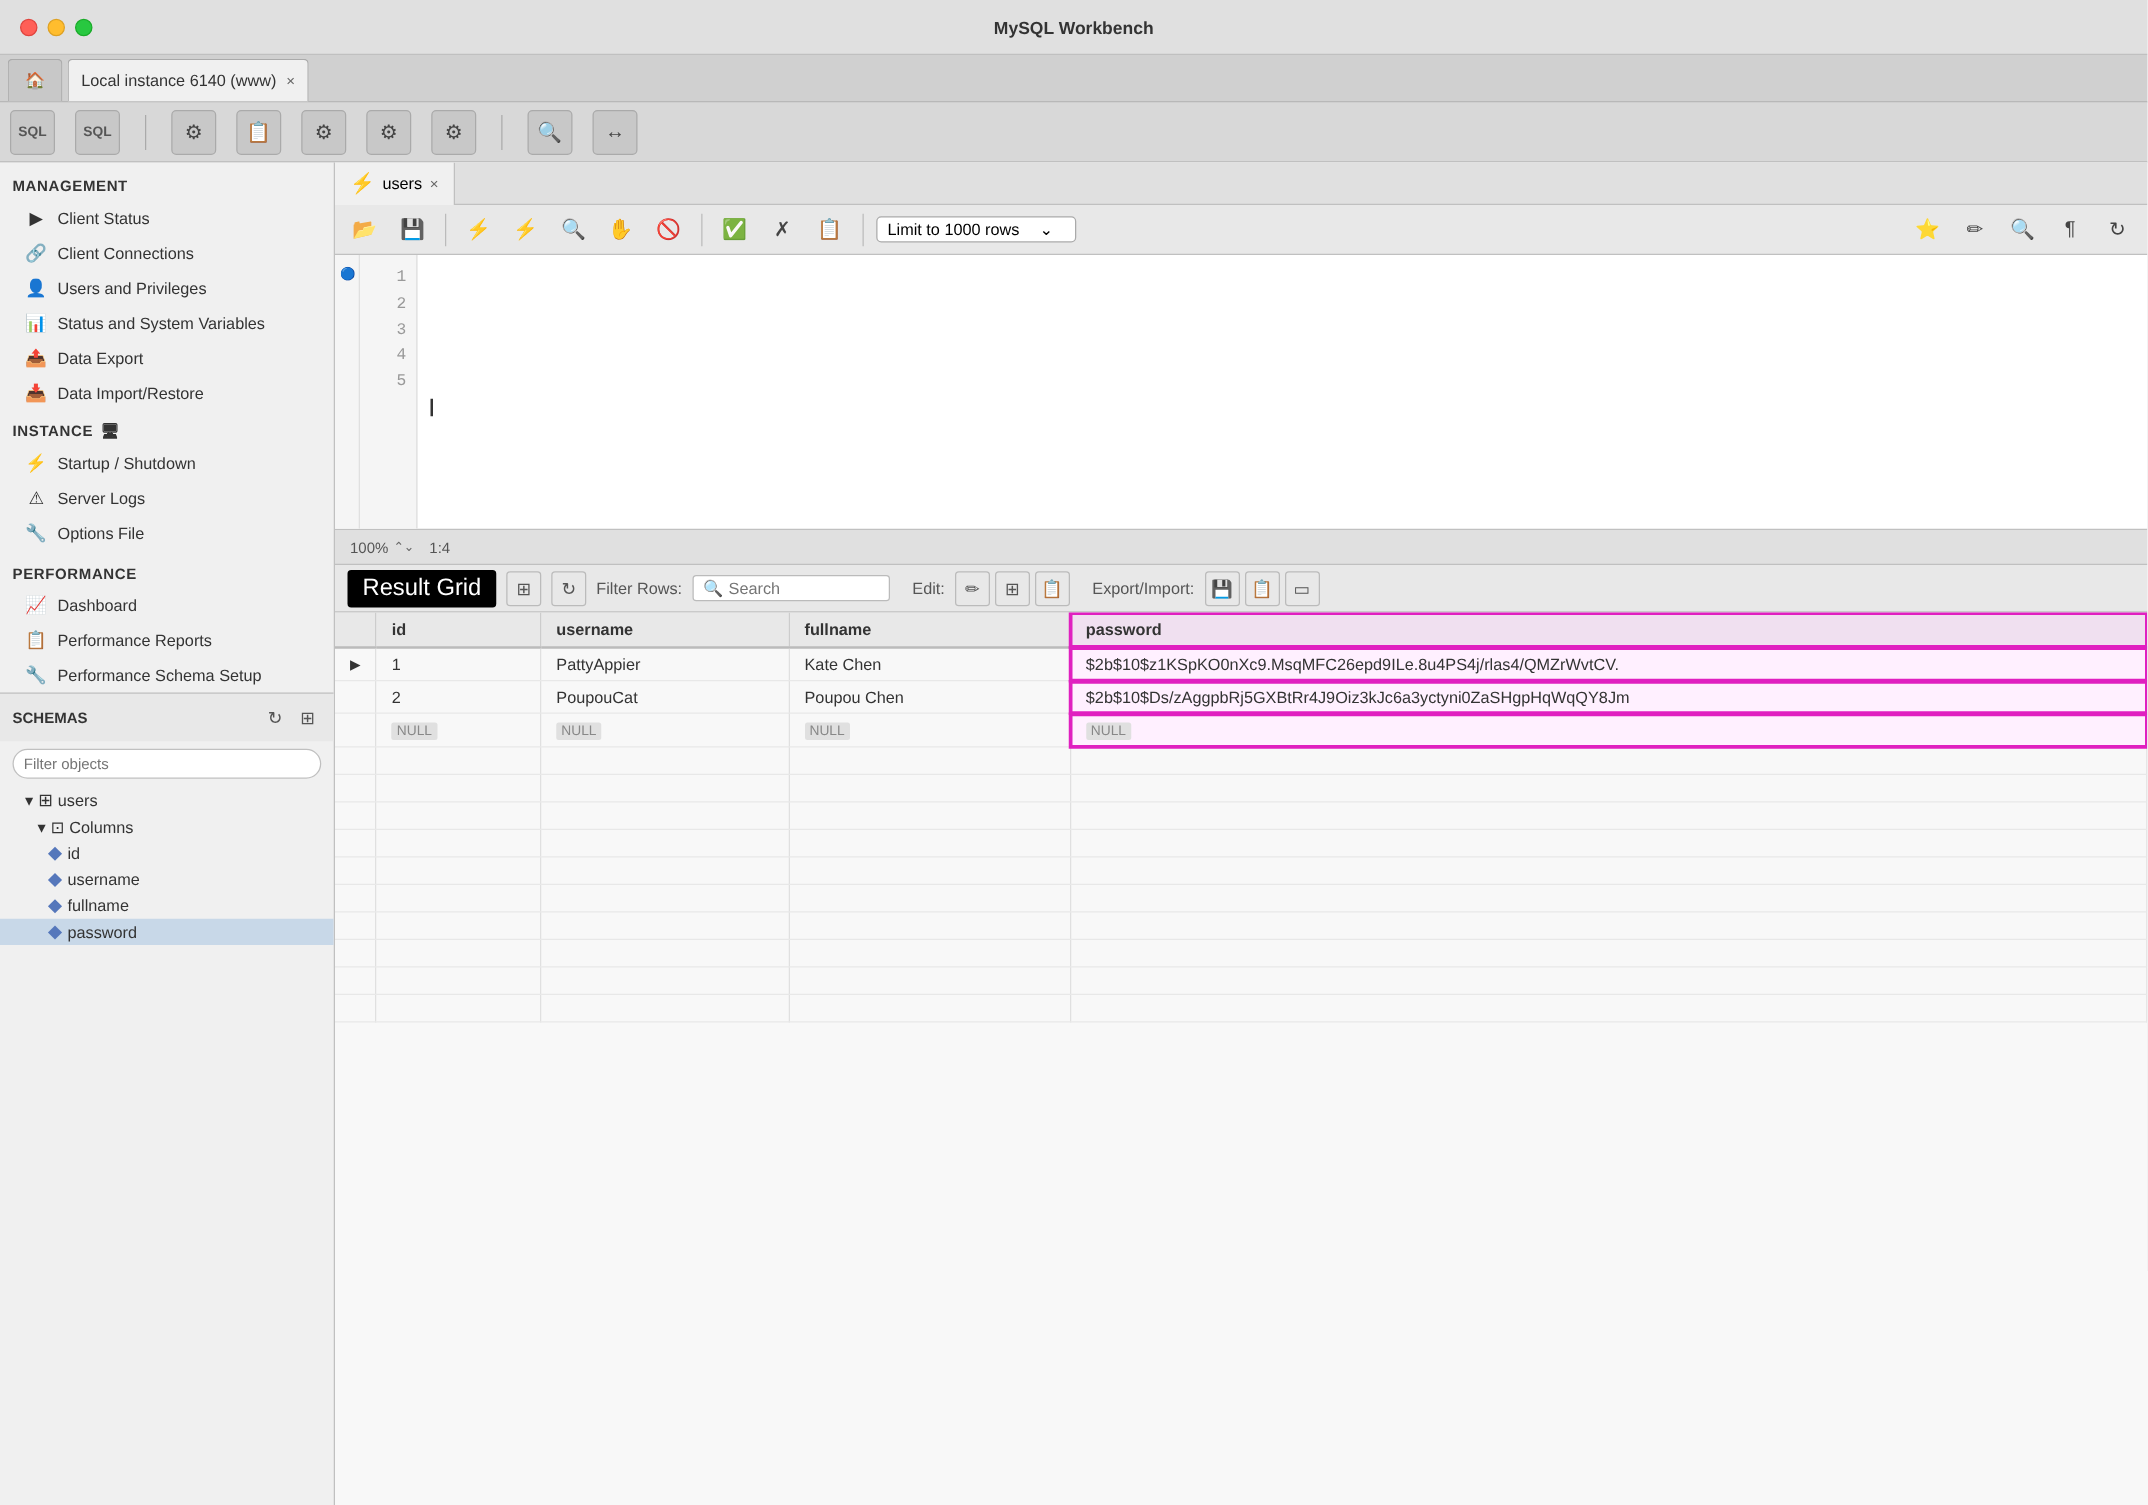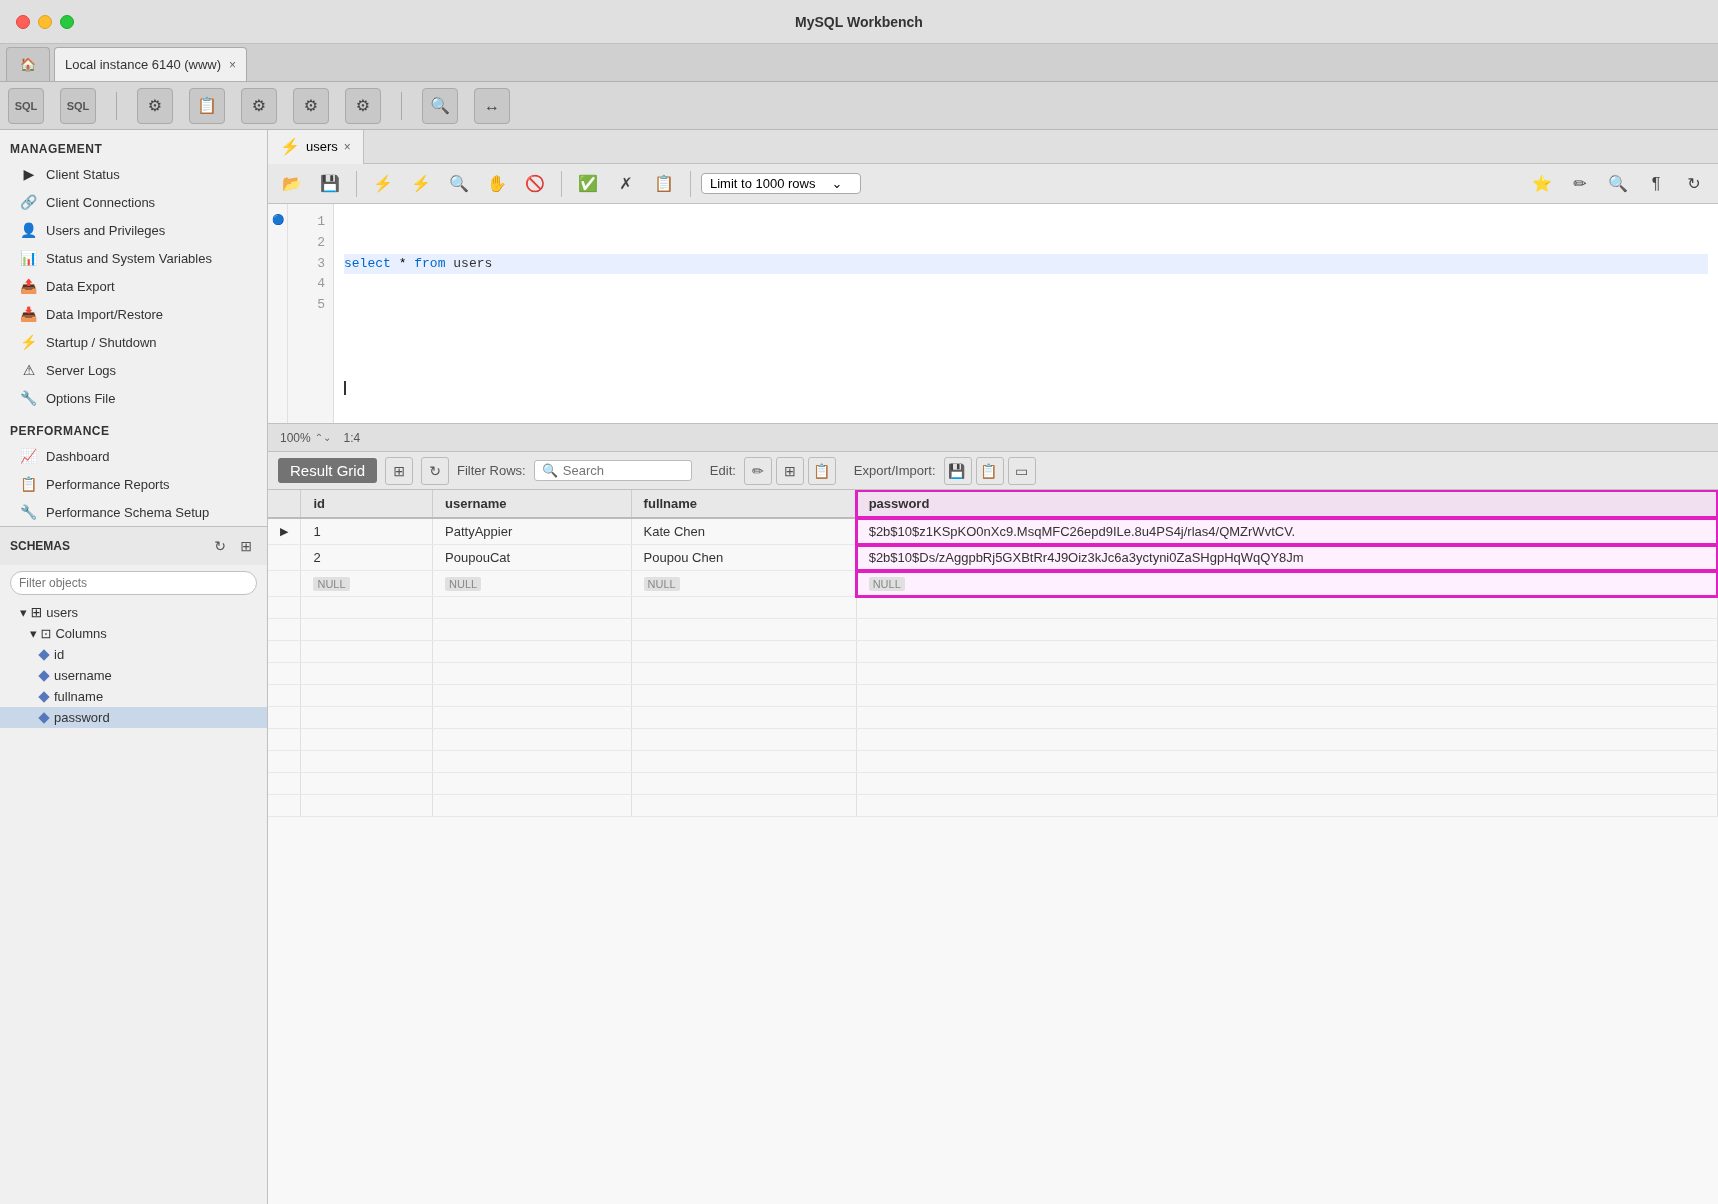--- a/index.html
+++ b/index.html
@@ -77,21 +77,21 @@
     .sql-line-highlight { background: #e8f0ff; display: block; }
 
     
     .editor-status { background: #e0e0e0; height: 28px; display: flex; align-items: center; padding: 0 12px; gap: 12px; border-bottom: 1px solid #c0c0c0; font-size: 12px; color: #555; }
     .status-zoom { display: flex; align-items: center; gap: 4px; }
     .status-arrows { font-size: 10px; color: #666; }
 
     
     .results-area { flex: 1; display: flex; flex-direction: column; overflow: hidden; }
     .results-toolbar { background: #e8e8e8; height: 38px; display: flex; align-items: center; padding: 0 10px; gap: 8px; border-bottom: 1px solid #c0c0c0; }
-    .result-grid-btn { background: #737373; color: white; border: none; padding: 4px 12px; border-radius: 3px; font-size: 15px; cursor: pointer; }
+    .result-grid-btn { background: #000000; color: white; border: none; padding: 4px 12px; border-radius: 3px; font-size: 19px; cursor: pointer; }
     .results-toolbar-btn { width: 28px; height: 28px; background: none; border: 1px solid #bbb; border-radius: 3px; display: flex; align-items: center; justify-content: center; cursor: pointer; font-size: 14px; color: #555; }
     .filter-label { font-size: 13px; color: #555; }
     .filter-search { display: flex; align-items: center; background: white; border: 1px solid #bbb; border-radius: 3px; padding: 2px 8px; gap: 4px; min-width: 120px; }
     .filter-search input { border: none; outline: none; font-size: 13px; width: 120px; background: transparent; }
     .edit-label { font-size: 13px; color: #555; margin-left: 10px; }
     .edit-btns { display: flex; gap: 4px; }
     .export-label { font-size: 13px; color: #555; margin-left: 10px; }
 
     
     .result-grid { flex: 1; overflow: auto; }
@@ -183,20 +183,24 @@
     </div>
     <div class="sidebar-item">
       <span class="icon">📤</span>
       <span>Data Export</span>
     </div>
     <div class="sidebar-item">
       <span class="icon">📥</span>
       <span>Data Import/Restore</span>
     </div>
 
+    <div class="sidebar-section-header">
+      <span>INSTANCE</span>
+      <span>🖥</span>
+    </div>
     <div class="sidebar-item">
       <span class="icon">⚡</span>
       <span>Startup / Shutdown</span>
     </div>
     <div class="sidebar-item">
       <span class="icon">⚠</span>
       <span>Server Logs</span>
     </div>
     <div class="sidebar-item">
       <span class="icon">🔧</span>
@@ -335,22 +339,20 @@
         <div>&nbsp;</div>
       </div>
       <div class="line-numbers">
         <div>1</div>
         <div>2</div>
         <div>3</div>
         <div>4</div>
         <div>5</div>
       </div>
       <div class="sql-content">
-        <span class="sql-line-highlight"><span class="sql-keyword">select</span> <span>*</span> <span class="sql-keyword">from</span> <span class="sql-table">users</span>
-</span>
 <span>
 </span>
 <span>
 </span>
 <span><span class="sql-cursor"></span>
 </span>
 <span>
 </span>
       </div>
     </div>

